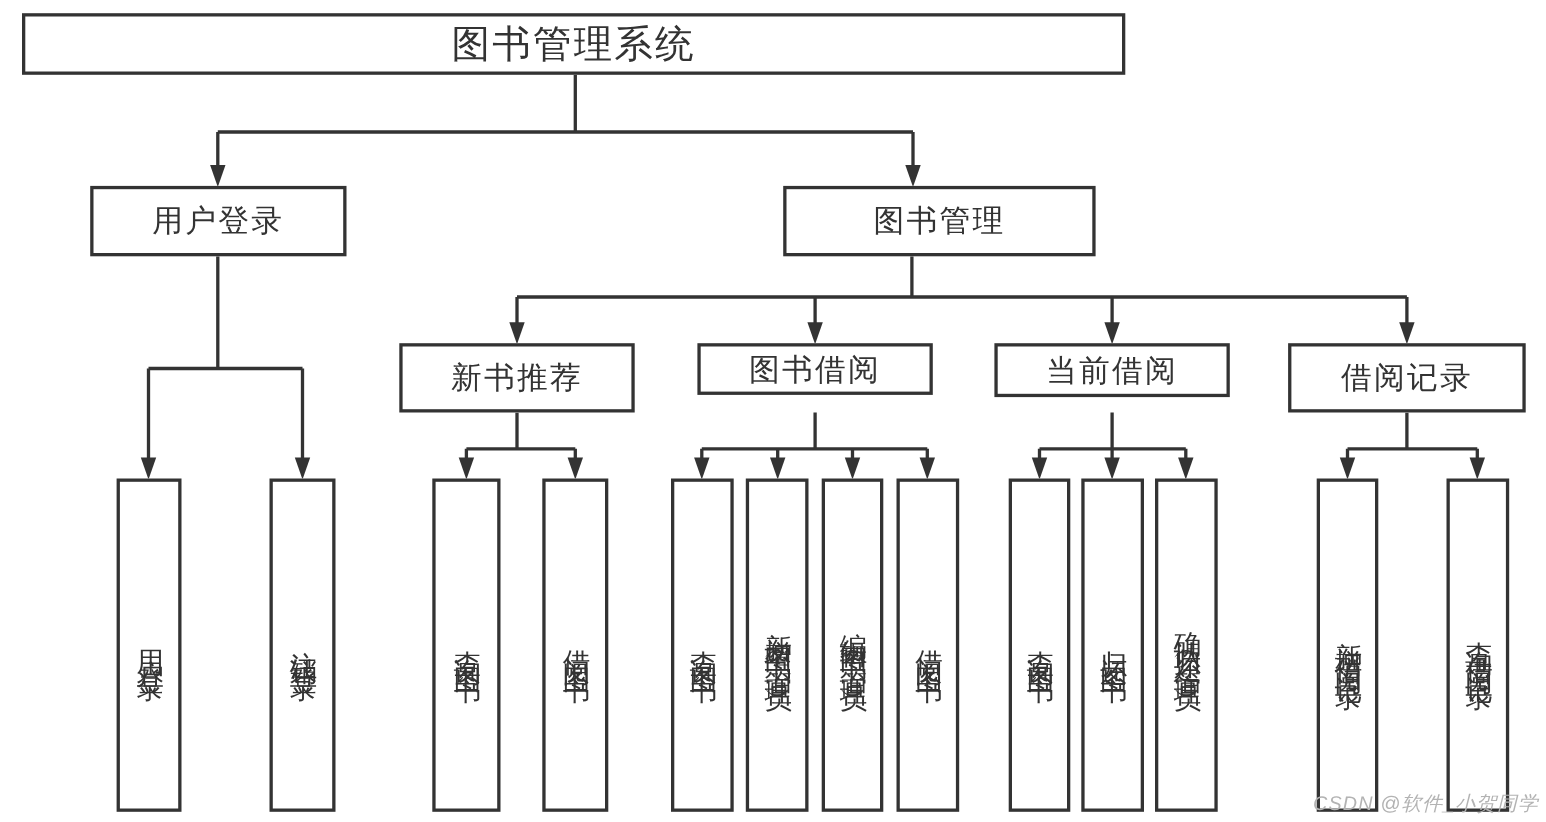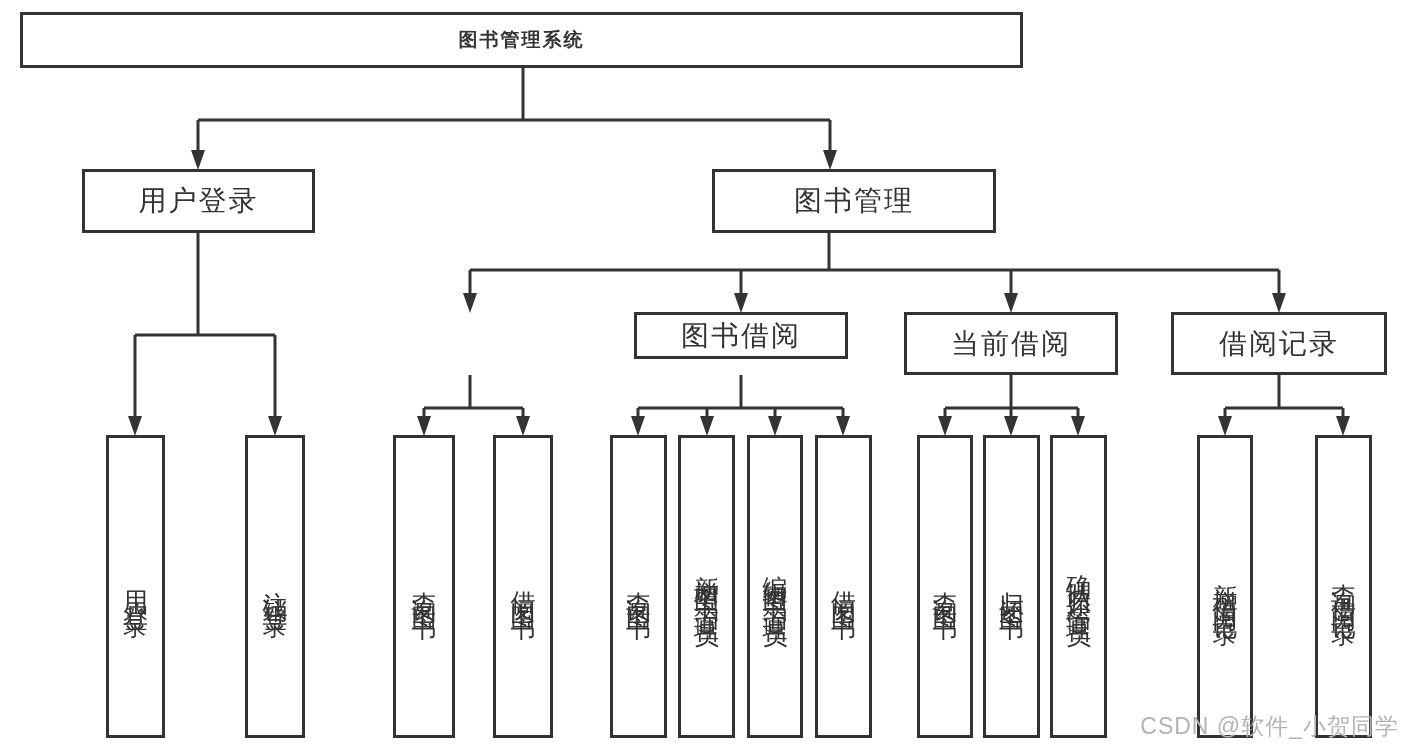--- a/index.html
+++ b/index.html
@@ -37,43 +37,43 @@
     justify-content:center;
     color:var(--text);
     z-index:2;
   }
   .node.h{
     font-size:28px;
     letter-spacing:2px;
     white-space:nowrap;
   }
   .node.root{
-    font-size:19px;
-    font-weight:bold;
+    font-size:35px;
   }
   .node.v{
     writing-mode:vertical-rl;
     text-orientation:mixed;
     font-size:25px;
     letter-spacing:8px;
     line-height:1;
     text-align:center;
   }
   .node.v.long{
     letter-spacing:7px;
   }
   .watermark{
     position:absolute;
     right:6px;
     bottom:5px;
-    font-size:23px;
+    font-size:18px;
     color:var(--watermark);
     letter-spacing:1px;
     z-index:3;
     white-space:nowrap;
+    font-style:italic;
   }
 </style>
 </head>
 <body>
 
 <div class="canvas">
 
   <svg class="connectors" viewBox="0 0 1405 747" xmlns="http://www.w3.org/2000/svg">
     <g stroke="#333333" stroke-width="3" fill="none">
 
@@ -112,22 +112,23 @@
       <polygon points="1218,416 1232,416 1225,436"></polygon>
       <polygon points="1336,416 1350,416 1343,436"></polygon>
     </g>
   </svg>
 
   <div class="node h root" style="left:20px;top:12px;width:1003px;height:56px">图书管理系统</div>
 
   <div class="node h" style="left:82px;top:169px;width:233px;height:64px">用户登录</div>
   <div class="node h" style="left:712px;top:169px;width:284px;height:64px">图书管理</div>
 
+  <div class="node h" style="left:363px;top:312px;width:214px;height:63px">新书推荐</div>
   <div class="node h" style="left:634px;top:312px;width:214px;height:47px">图书借阅</div>
-  <div class="node h" style="left:904px;top:312px;width:214px;height:63px">当前借阅</div>
+  <div class="node h" style="left:904px;top:312px;width:214px;height:49px">当前借阅</div>
   <div class="node h" style="left:1171px;top:312px;width:216px;height:63px">借阅记录</div>
 
   <div class="node v" style="left:106px;top:435px;width:59px;height:303px">用户登录</div>
   <div class="node v" style="left:245px;top:435px;width:60px;height:303px">注销登录</div>
 
   <div class="node v" style="left:393px;top:435px;width:62px;height:303px">查询图书</div>
   <div class="node v" style="left:493px;top:435px;width:60px;height:303px">借阅图书</div>
 
   <div class="node v" style="left:610px;top:435px;width:57px;height:303px">查询图书</div>
   <div class="node v long" style="left:678px;top:435px;width:57px;height:303px">新增图书（管理员）</div>

